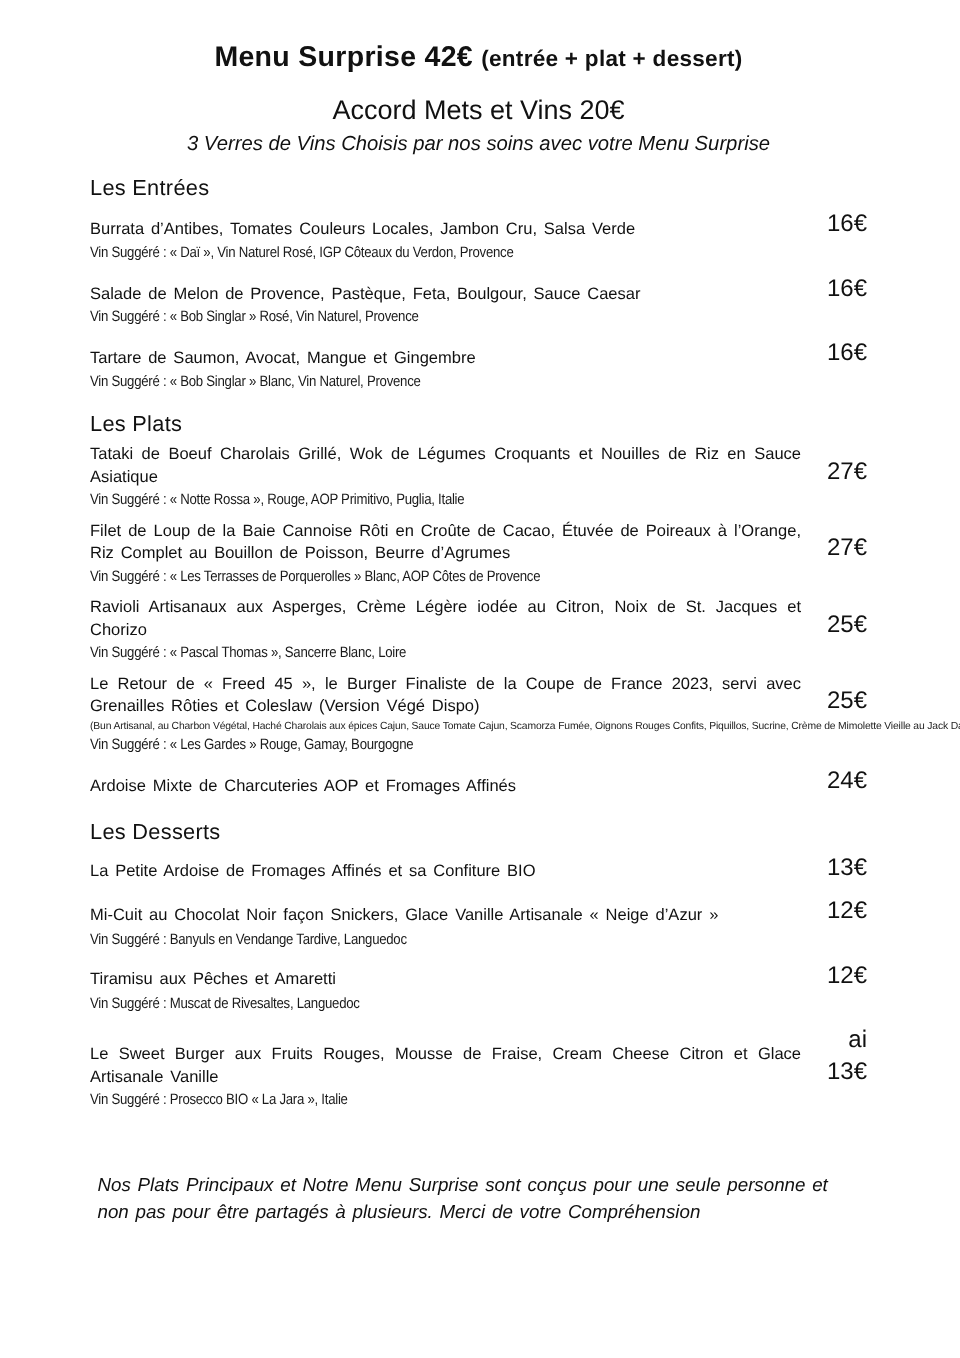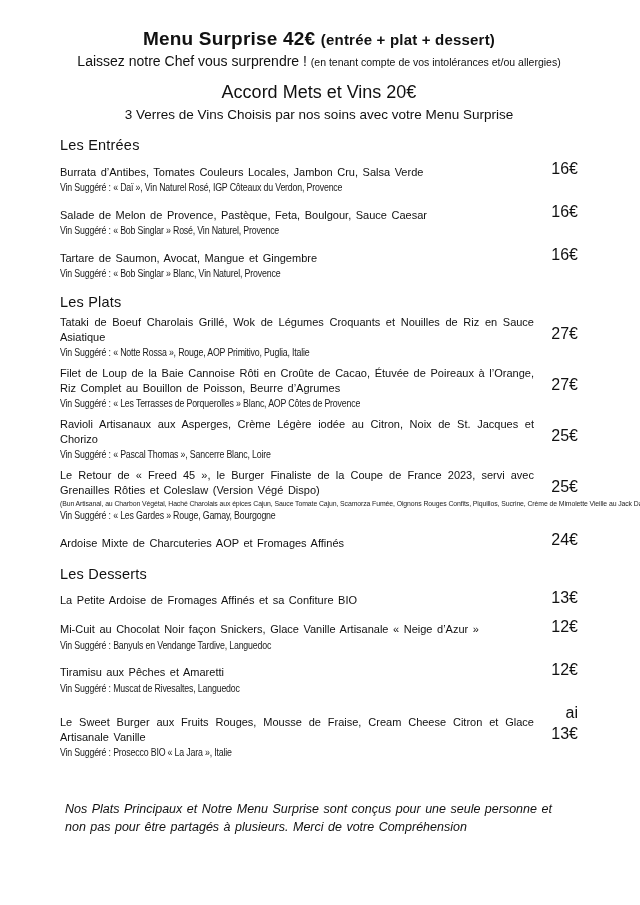--- a/index.html
+++ b/index.html
@@ -24,21 +24,21 @@
     letter-spacing: 0.2px;
   }
   .title-paren { font-size: 15px; font-weight: bold; }
   .subtitle-line { font-size: 14px; margin-top: 3px; }
   .subtitle-paren { font-size: 10.5px; }
   .accord-title {
     font-size: 18px;
     font-weight: normal;
     margin-top: 13px;
   }
-  .accord-subtitle { font-size: 13.5px; margin-top: 4px; }
+  .accord-subtitle { font-size: 13.5px; margin-top: 4px; font-style: italic; }
   
   .sections { margin-top: 14px; }
   .menu-section { margin-top: 15px; }
   .section-title {
     font-size: 14.5px;
     font-weight: normal;
     margin-bottom: 5px;
     letter-spacing: 0.2px;
   }
   .menu-item { margin-bottom: 8px; }
@@ -89,21 +89,20 @@
     word-spacing: 1px;
   }
 </style>
 </head>
 <body>
 
 <div class="page">
 
   <div class="header">
     <div class="title-line"><span>Menu Surprise 42€ </span><span class="title-paren">(entrée + plat + dessert)</span></div>
-    <div class="subtitle-line"><span>Laissez notre Chef vous surprendre ! </span><span class="subtitle-paren">(en tenant compte de vos intolérances et/ou allergies)</span></div>
     <div class="accord-title">Accord Mets et Vins 20€</div>
     <div class="accord-subtitle">3 Verres de Vins Choisis par nos soins avec votre Menu Surprise</div>
   </div>
 
   <div class="sections">
       <div class="menu-section">
         <div class="section-title">Les Entrées</div>
         <div class="menu-item">
           <div class="item-row">
             <div class="dish-name">Burrata d’Antibes, Tomates Couleurs Locales, Jambon Cru, Salsa Verde</div>

